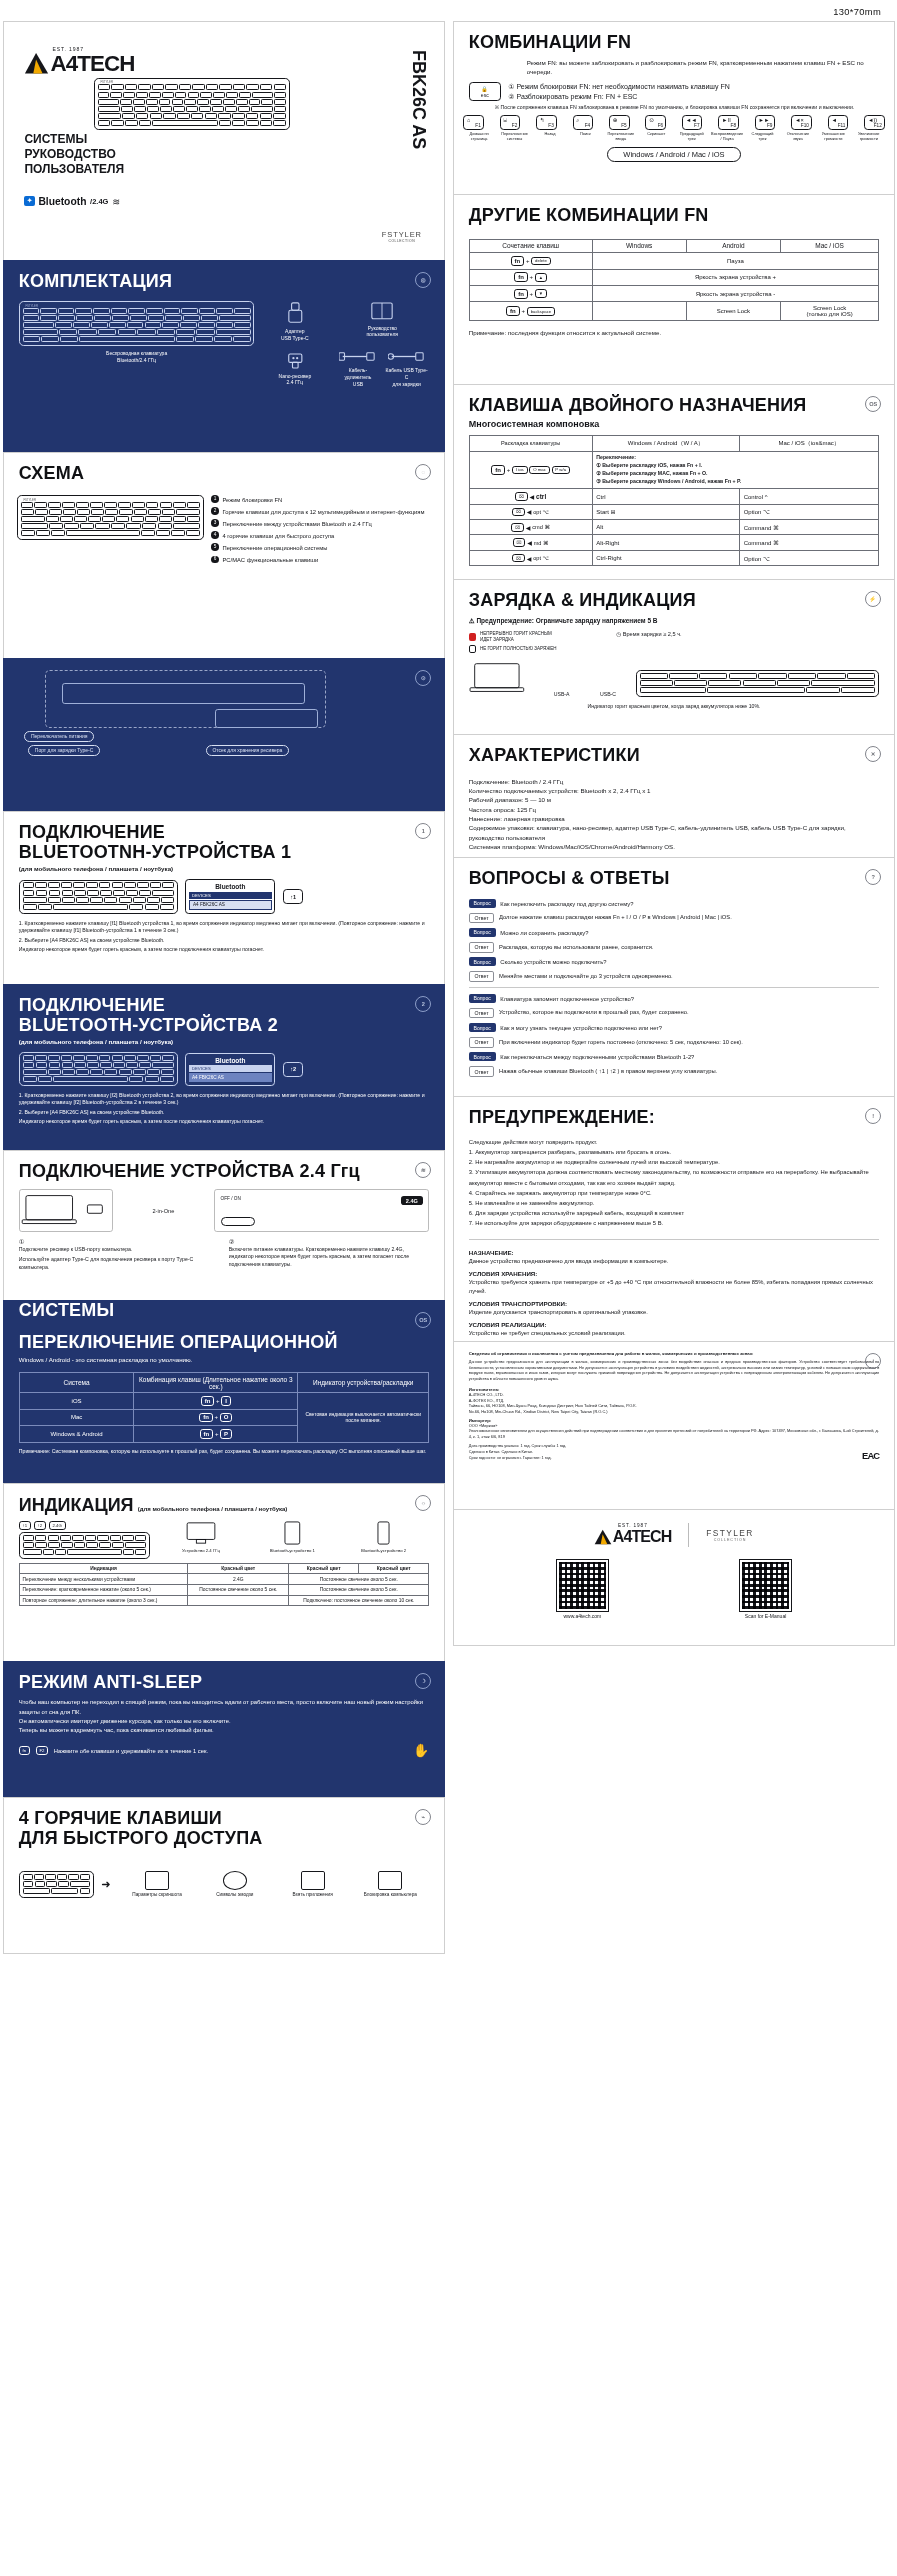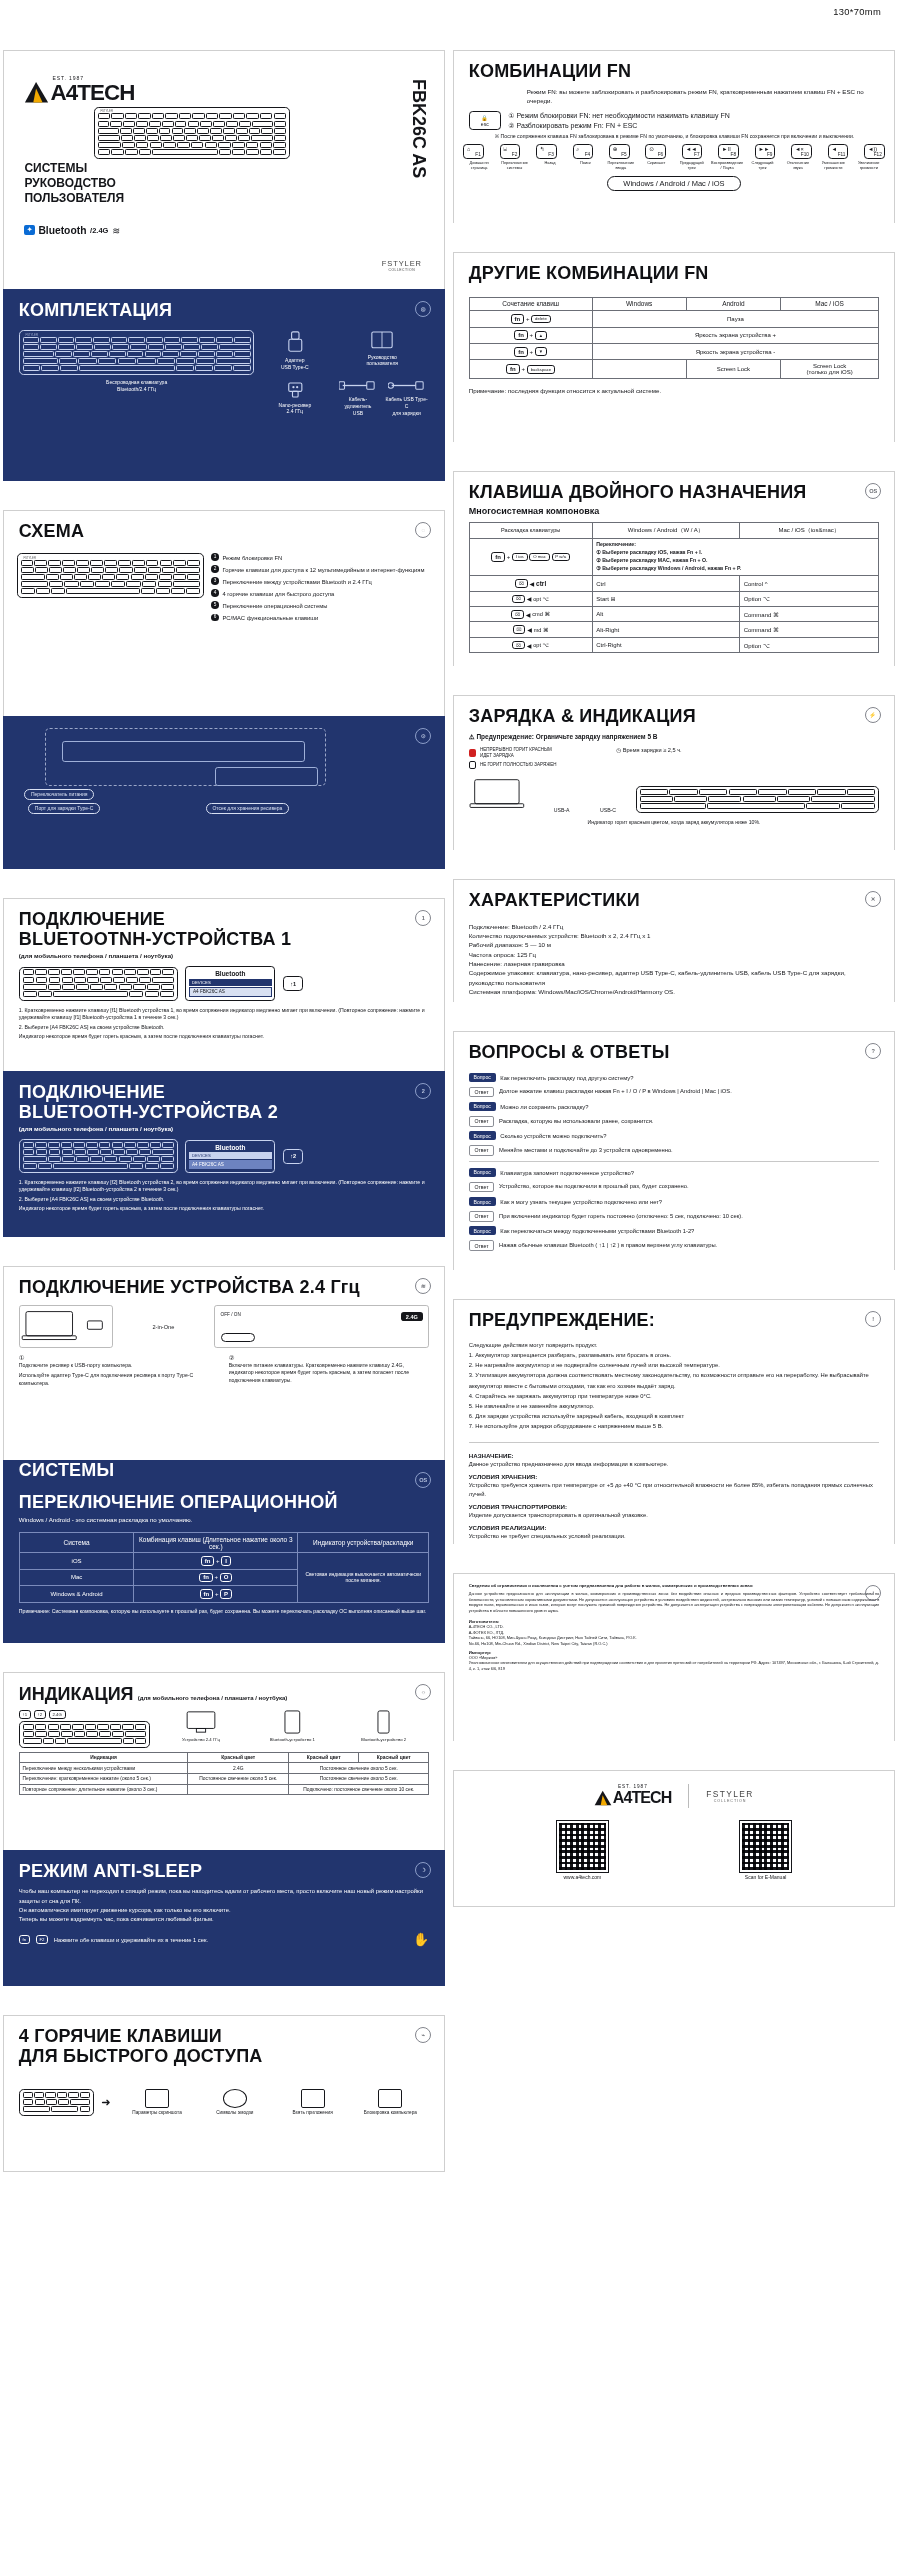--- a/index.html
+++ b/index.html
@@ -14,21 +14,21 @@
     position: absolute; top: 5.6px; right: 17px;
     font-size: 9.4px; color: #111; letter-spacing: 0.3px;
   }
   .columns { position: absolute; top: 20.6px; left: 0; width: 898px; display: flex; gap: 7.5px; padding: 0 2.8px; }
   .col { width: 443px; display: flex; flex-direction: column; }
 
   
   .panel { position: relative; border: 0.9px solid #cfcfcf; border-bottom: none; overflow: hidden; }
   .panel:last-child { border-bottom: 0.9px solid #cfcfcf; }
   .panel.dark { background: #22356e; color: #fff; border-color: #22356e; }
-  .panel.white { background: #fff; color: #15161a; margin-top: 29px; }
+  .panel.white { background: #fff; color: #15161a; }
 
   .h1 {
     font-size: 18px; font-weight: bold; letter-spacing: 0.2px;
     padding: 11.2px 15px 1.9px 15px; line-height: 1.1;
   }
   .panel.white .h1 { color: #101114; }
   .sub { font-size: 9px; font-weight: bold; padding: 1.9px 15px 0 15px; }
   .body-t { font-size: 6.2px; line-height: 1.5; padding: 3.7px 15px; }
   .tiny { font-size: 5.2px; line-height: 1.45; }
   .cap { font-size: 5px; line-height: 1.35; text-align: center; }
@@ -670,21 +670,21 @@
         <div class="chip" style="flex:0 0 auto;align-items:center;justify-content:center;font-size:5.6px;font-weight:bold;background:transparent;border-color:#c8d3ef;color:#fff">↑2</div>
       </div>
 
       <div class="tiny" style="padding:3.7px 15px">
         <div>1. Кратковременно нажмите клавишу [f2] Bluetooth устройства 2, во время сопряжения индикатор медленно мигает при включении. (Повторное сопряжение: нажмите и удерживайте клавишу [f2] Bluetooth-устройства 2 в течение 3 сек.)</div>
         <div style="margin-top:1.9px">2. Выберите [A4 FBK26C AS] на своем устройстве Bluetooth.</div>
         <div style="margin-top:1.9px">Индикатор некоторое время будет гореть красным, а затем после подключения клавиатуры погаснет.</div>
       </div>
     </div>
 
-    <div class="panel white" style="height:194px">
+    <div class="panel white" style="height:150px">
       <div class="badge">≋</div>
       <div class="h1">ПОДКЛЮЧЕНИЕ УСТРОЙСТВА 2.4 Ггц</div>
 
       <div style="display:flex;gap:5.6px;padding:5.6px 15px 0 15px;align-items:center">
         <div style="flex:0 0 94px;border:0.9px solid #bbb;border-radius:2.8px;height:43px;position:relative">
           <svg width="92" height="41" viewBox="0 0 98 44">
             <rect x="6" y="6" width="50" height="26" rx="2" fill="none" stroke="#15161a" stroke-width="1"></rect>
             <rect x="2" y="32" width="58" height="4" rx="1" fill="none" stroke="#15161a" stroke-width="1"></rect>
             <rect x="72" y="16" width="16" height="9" rx="1.5" fill="none" stroke="#15161a" stroke-width="1"></rect>
           </svg>
@@ -1255,20 +1255,28 @@
       <div style="padding:9.4px 15px 0 15px;font-size:4.3px;font-weight:bold;line-height:1.4">Сведения об ограничениях и исключения с учетом предназначения для работы в жилых, коммерческих и производственных зонах:</div>
       <div style="padding:1.9px 15px;font-size:3.9px;line-height:1.45;text-align:justify">Данное устройство предназначено для эксплуатации в жилых, коммерческих и производственных зонах без воздействия опасных и вредных производственных факторов. Устройство соответствует требованиям по безопасности, установленным нормативными документами. Не допускается эксплуатация устройства в условиях воздействия жидкостей, экстремально высоких или низких температур, условий с повышенным содержанием в воздухе пыли, взрывоопасных и иных газов, которые могут послужить причиной повреждения устройства. Не допускается эксплуатация устройства с поврежденным электропитающим кабелем. Не допускается эксплуатация устройства в области повышенного уровня шума.</div>
       <div style="padding:3.7px 15px 0 15px;font-size:4.3px;font-weight:bold">Изготовитель:</div>
       <div style="padding:0 15px;font-size:3.9px;line-height:1.45;white-space:pre-line">A-4TECH CO., LTD.
 А-ФОТЕХ КО., ЛТД.
 Тайвань, 66, HO108, Мин-Чуань Роад, Ксиндиан Дистрикт, Нью Тайпей Сити, Тайвань, Р.О.К.
 No.66, Ho108, Min-Chuan Rd., Xindian District, New Taipei City, Taiwan (R.O.C.)</div>
       <div style="padding:2.8px 15px 0 15px;font-size:4.3px;font-weight:bold">Импортер:</div>
       <div style="padding:0 15px;font-size:3.9px;line-height:1.45;white-space:pre-line">ООО «Мирком»
 Уполномоченное изготовителем для осуществления действий при подтверждении соответствия и для принятия претензий от потребителей на территории РФ. Адрес: 107497, Московская обл., г. Балашиха, 6-ой Строителей, д. 4, к. 1, этаж 6/6, 819</div>
+      <div style="display:flex;align-items:flex-end;padding:3.7px 15px 0 15px">
+        <div style="flex:1;font-size:3.9px;line-height:1.5">
+          <div>Дата производства указана: 1 год. Срок службы 1 год.</div>
+          <div>Сделано в Китае. Сделано в Китае.</div>
+          <div>Срок годности: не ограничен. Гарантия: 1 год.</div>
+        </div>
+        <div class="eac">EAC</div>
+      </div>
     </div>
 
     <div class="panel white" style="height:137px">
       <div class="footer-brand">
         <div style="text-align:center">
           <div style="font-size:4.7px;letter-spacing:0.9px">EST. 1987</div>
           <div style="font-size:16px;font-weight:bold;letter-spacing:-0.9px">
             <svg width="18.7" height="16" viewBox="0 0 28 24" style="vertical-align:-2.8px">
               <polygon points="13,1 26,23 1,23" fill="#15161a"></polygon>
               <polygon points="13,8 20,23 10,23" fill="#f2a900"></polygon>

